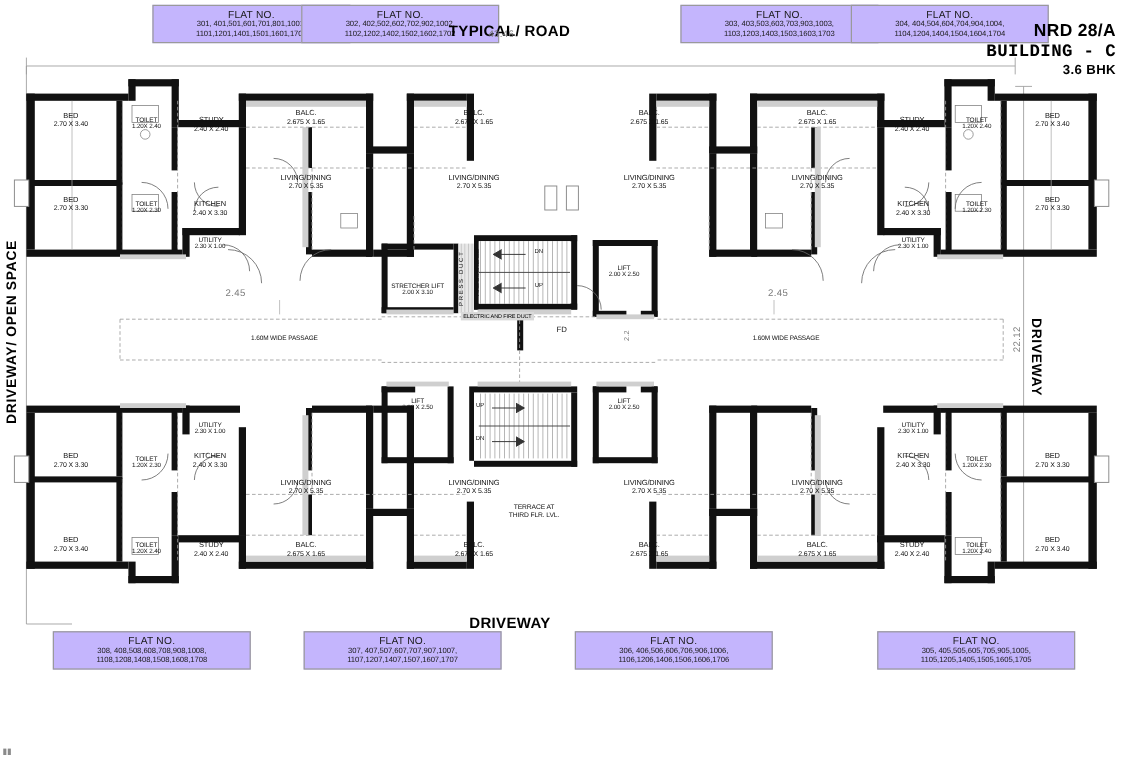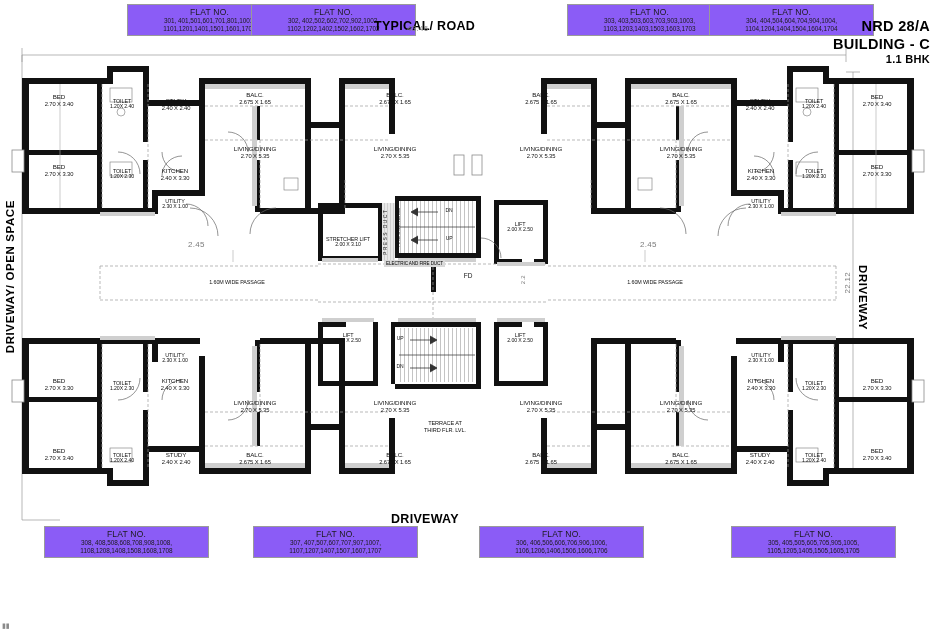--- a/index.html
+++ b/index.html
@@ -1,31 +1,31 @@
 <!DOCTYPE html>
 <html><head>
 <meta charset="utf-8">
 <style>
   html,body{margin:0;padding:0;background:#ffffff;}
   body{width:936px;height:632px;position:relative;overflow:hidden;
        font-family:"Liberation Sans", sans-serif;color:#000;}
   .abs{position:absolute;}
 
   
-  .flatbox{position:absolute;border:1px solid #9a9a9a;background:#8b5cf6;
+  .flatbox{position:absolute;border:1px solid #9a9a9a;background:#c4b5fd;
            padding:2px 4px 3px;text-align:center;line-height:1.18;}
   .flatbox .ttl{font-size:8.5px;letter-spacing:.2px;color:#1a1a1a;}
   .flatbox .nums{font-size:6.4px;color:#1a1a1a;letter-spacing:-.05px;white-space:nowrap;}
 
   
   .road-lbl{font-size:12.5px;font-weight:bold;letter-spacing:.3px;}
   .bldg{position:absolute;right:6px;top:18px;text-align:right;
         font-weight:bold;line-height:1.22;}
   .bldg .l1{font-size:14.5px;letter-spacing:.3px;}
-  .bldg .l2{font-size:14.5px;letter-spacing:.3px;}
+  .bldg .l2{font-size:14.5px;letter-spacing:.3px;font-family:Liberation Mono, monospace;}
   .bldg .l3{font-size:11px;letter-spacing:.3px;}
 
   .vert-lbl{position:absolute;font-weight:bold;font-size:11.5px;letter-spacing:.6px;
             writing-mode:vertical-rl;}
   .vert-lbl.flip{transform:rotate(180deg);}
 
   .dim{position:absolute;font-size:8px;color:#7b7b7b;letter-spacing:.3px;}
   .dim.v{writing-mode:vertical-rl;transform:rotate(180deg);}
 
   .title-blk{position:absolute;left:0;right:0;text-align:center;}
@@ -71,21 +71,21 @@
   <div class="ttl">FLAT NO.</div>
   <div class="nums">304, 404,504,604,704,904,1004,</div>
   <div class="nums">1104,1204,1404,1504,1604,1704</div>
 </div>
 
 <div class="abs road-lbl" style="left:374px;top:19px;">TYPICAL/ ROAD</div>
 
 <div class="bldg">
   <div class="l1">NRD 28/A</div>
   <div class="l2">BUILDING - C</div>
-  <div class="l3">1.1 BHK</div>
+  <div class="l3">3.6 BHK</div>
 </div>
 
 <div class="dim" style="left:407px;top:24px;">43.46</div>
 <div class="dim v" style="left:843px;top:272px;">22.12</div>
 
 <div class="vert-lbl flip" style="left:4px;top:200px;">DRIVEWAY/ OPEN SPACE</div>
 <div class="vert-lbl" style="left:857px;top:265px;">DRIVEWAY</div>
 
 <svg id="plan" viewBox="0 0 936 632">
   <defs>

